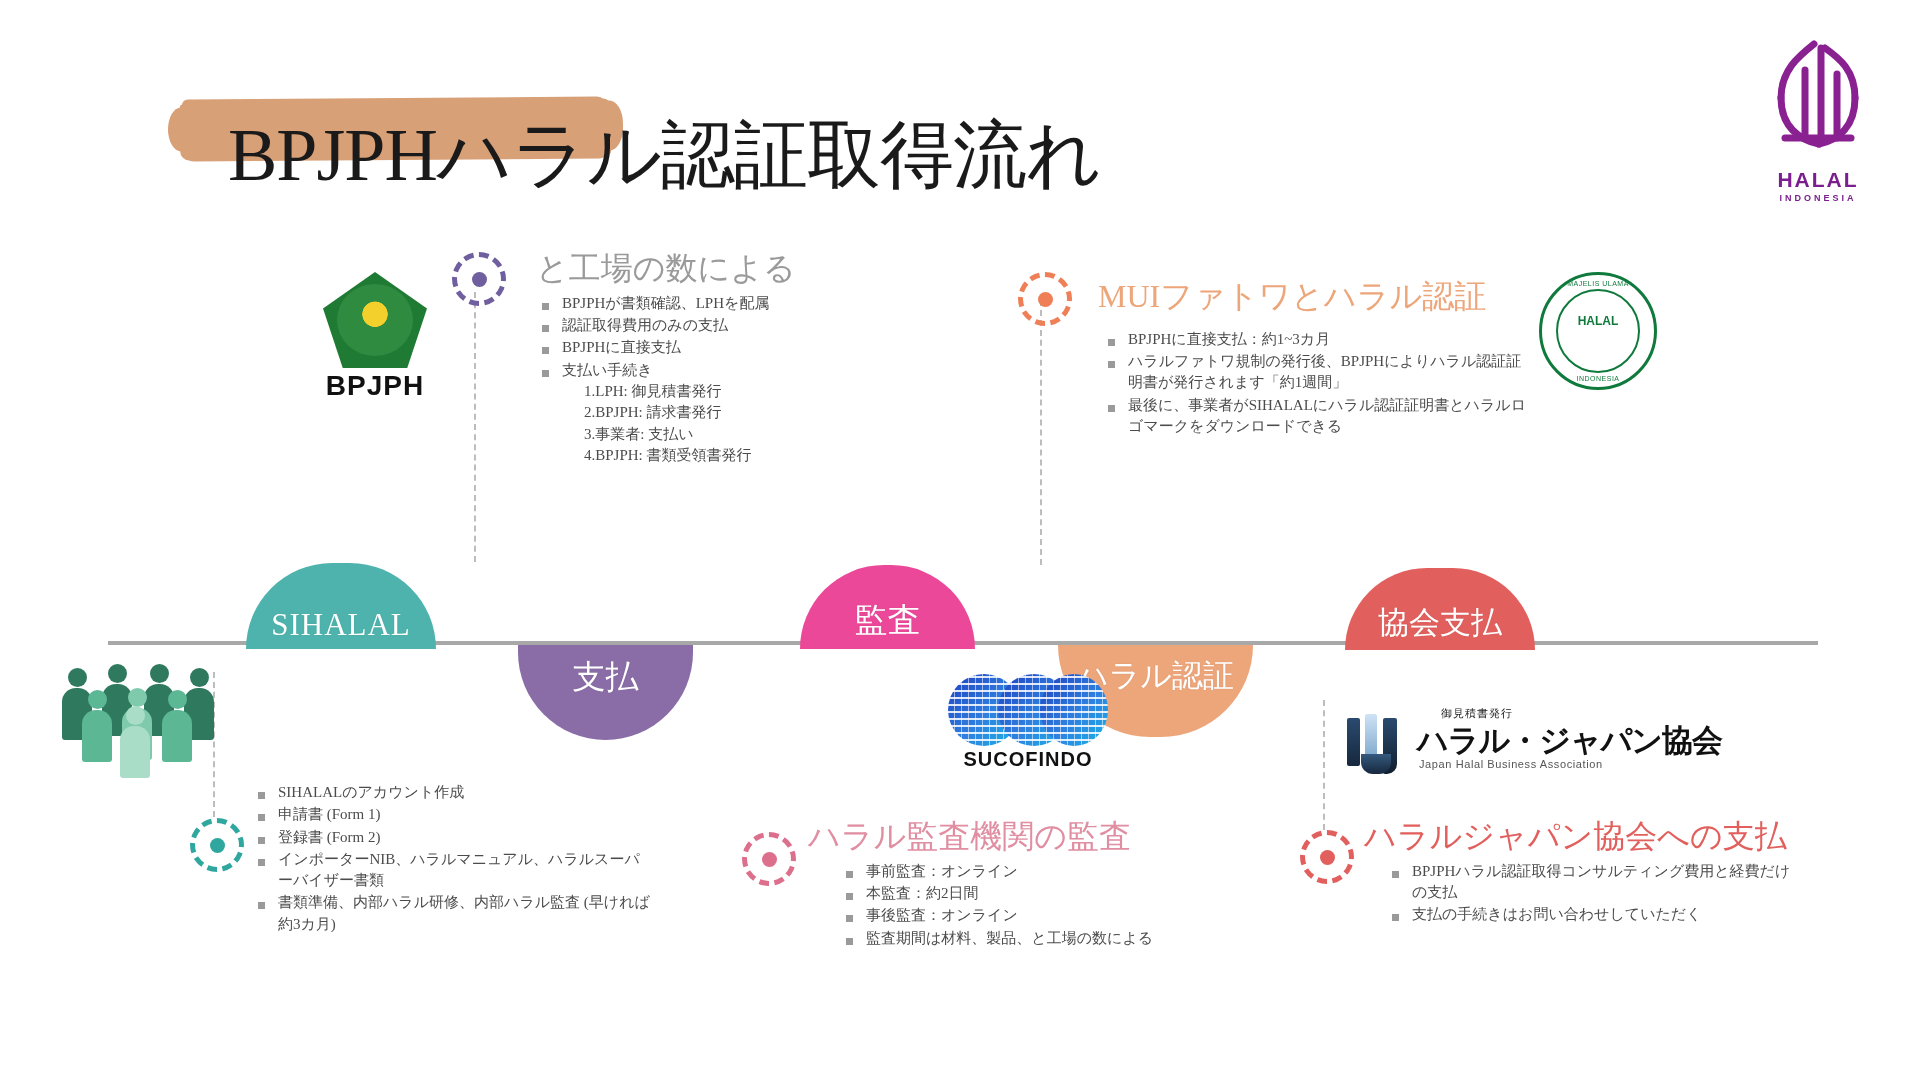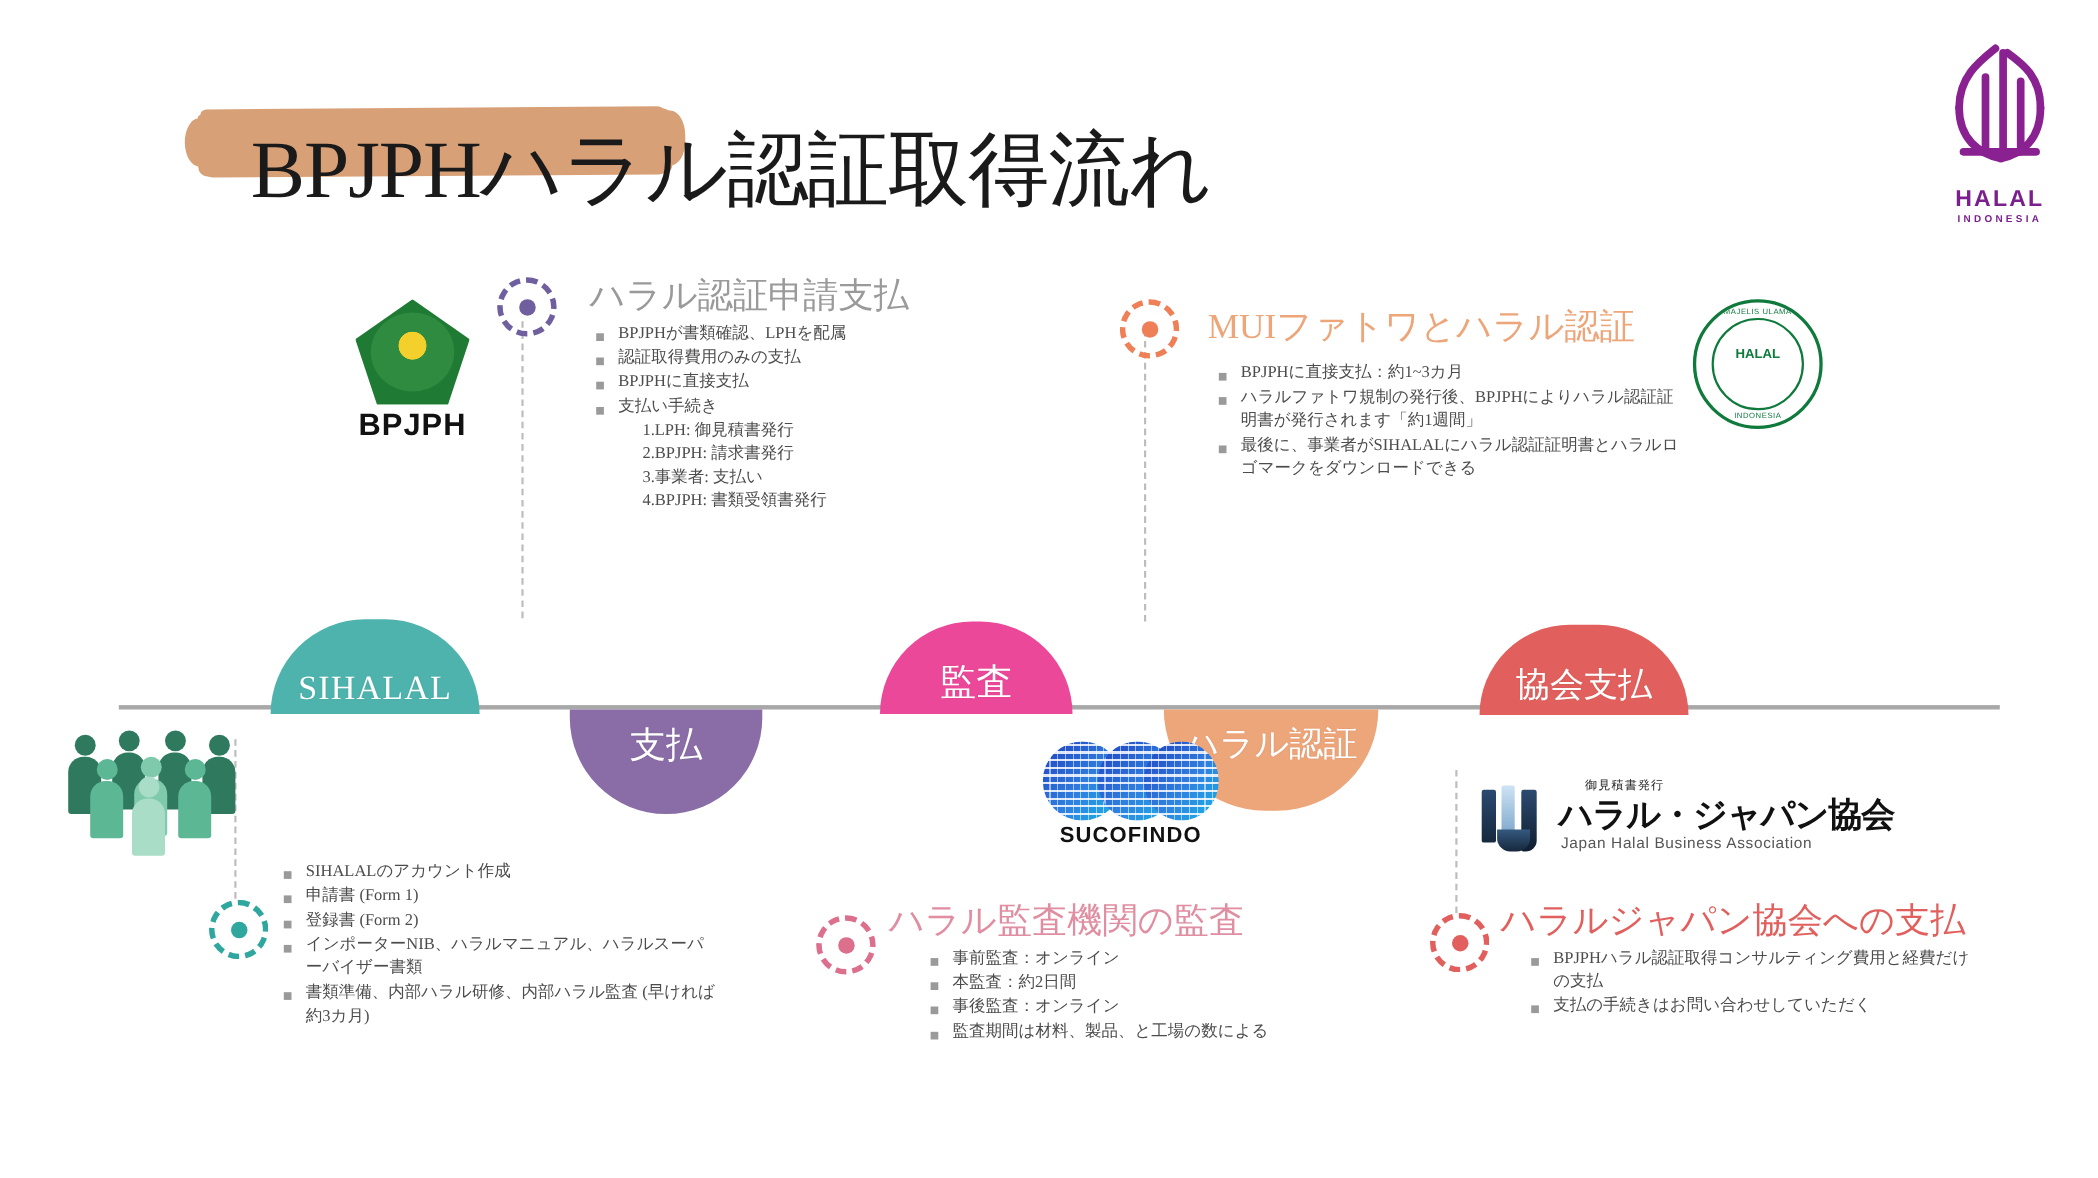--- a/index.html
+++ b/index.html
@@ -93,21 +93,21 @@
 
   
   #hja-logo{left:1345px;top:700px;width:310px;height:100px;}
   .hja-mark{position:absolute;left:0;top:14px;width:62px;height:62px;}
   .hja-mark .b1{position:absolute;left:2px;top:4px;width:13px;height:48px;background:linear-gradient(180deg,#2b4a70,#16283d);border-radius:2px;}
   .hja-mark .b2{position:absolute;left:20px;top:0px;width:12px;height:44px;background:linear-gradient(180deg,#cfe3f5,#7fa8cc);border-radius:2px;}
   .hja-mark .b3{position:absolute;left:38px;top:4px;width:14px;height:56px;background:linear-gradient(180deg,#2b4a70,#101e2e);border-radius:2px 2px 10px 2px;}
   .hja-mark .b4{position:absolute;left:16px;top:40px;width:30px;height:20px;background:linear-gradient(180deg,#35597f,#16283d);border-radius:0 0 12px 12px;}
   .hja-top{position:absolute;left:96px;top:6px;font-size:11px;color:#222;font-family:"Liberation Sans",sans-serif;letter-spacing:1px;}
   .hja-main{position:absolute;left:72px;top:20px;font-size:31px;font-weight:bold;color:#111;font-family:"Liberation Sans","DejaVu Sans",sans-serif;letter-spacing:-1px;white-space:nowrap;}
-  .hja-sub{position:absolute;left:74px;top:58px;font-size:14px;color:#555;font-family:"Liberation Sans",sans-serif;letter-spacing:.6px;white-space:nowrap;}
+  .hja-sub{position:absolute;left:74px;top:58px;font-size:11px;color:#555;font-family:"Liberation Sans",sans-serif;letter-spacing:.6px;white-space:nowrap;}
 </style>
 </head>
 <body>
 
 <div id="stage">
 
   <div class="brush"></div>
   <div id="page-title">BPJPHハラル認証取得流れ</div>
 
   <div id="halal-id">
@@ -236,21 +236,21 @@
       <li>登録書 (Form 2)</li>
       <li>インポーターNIB、ハラルマニュアル、ハラルスーパーバイザー書類</li>
       <li>書類準備、内部ハラル研修、内部ハラル監査 (早ければ約3カ月)</li>
     </ul>
   </div>
 
   <div class="marker" style="left:452px;top:252px;color:#6f5f9e;">
       <i></i>
     </div>
   <div class="block" style="left:536px;top:250px;width:360px;">
-    <h3 style="color:#9a9a9a;">ハラル認証申請支払</h3>
+    <h3 style="color:#9a9a9a;">と工場の数による</h3>
     <ul>
       <li>BPJPHが書類確認、LPHを配属</li>
       <li>認証取得費用のみの支払</li>
       <li>BPJPHに直接支払</li>
       <li>
         <span>支払い手続き</span>
         <span class="sub">1.LPH: 御見積書発行</span>
         <span class="sub">2.BPJPH: 請求書発行</span>
         <span class="sub">3.事業者: 支払い</span>
         <span class="sub">4.BPJPH: 書類受領書発行</span>

